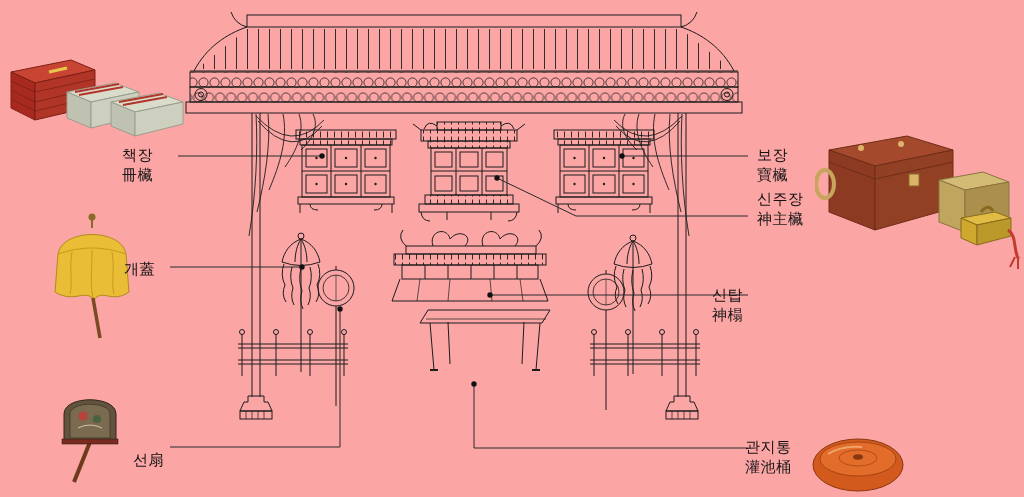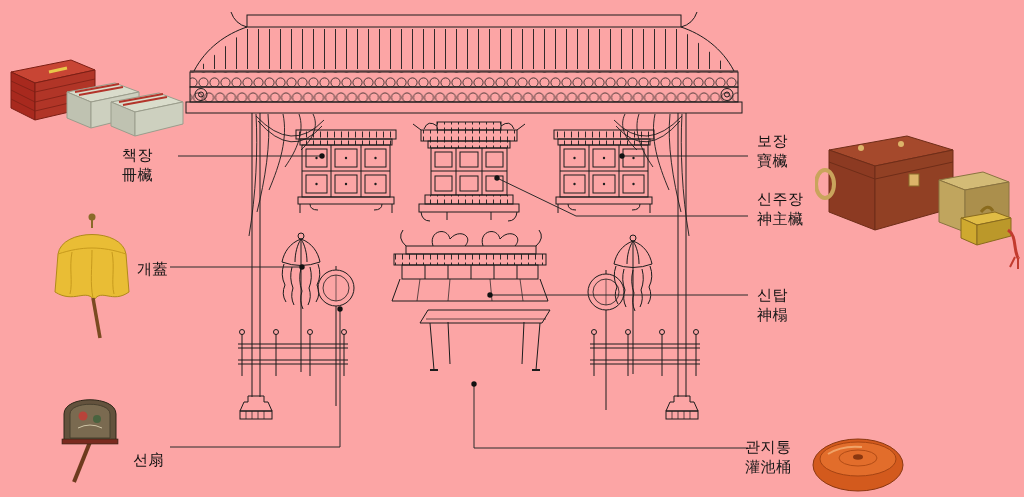--- a/index.html
+++ b/index.html
@@ -248,41 +248,41 @@
     <ellipse cx="50" cy="30" rx="19" ry="8" fill="none" stroke="#b24c16"></ellipse>
     <ellipse cx="50" cy="29" rx="5" ry="2.8" fill="#8a3710"></ellipse>
     <path d="M20,26 q14,-9 34,-7" stroke="#f0a368" fill="none" stroke-width="2"></path>
   </svg>
 
   <div class="label" style="left:122px;top:145px">
     <div class="ko">책장</div>
     <div class="hanja">冊欌</div>
   </div>
 
-  <div class="label" style="left:137px;top:259px">
+  <div class="label" style="left:124px;top:259px">
     <div class="ko">개蓋</div>
     <div class="hanja"></div>
   </div>
 
   <div class="label" style="left:133px;top:450px">
     <div class="ko">선扇</div>
     <div class="hanja"></div>
   </div>
 
-  <div class="label" style="left:757px;top:131px">
+  <div class="label" style="left:757px;top:145px">
     <div class="ko">보장</div>
     <div class="hanja">寶欌</div>
   </div>
 
   <div class="label" style="left:757px;top:189px">
     <div class="ko">신주장</div>
     <div class="hanja">神主欌</div>
   </div>
 
-  <div class="label" style="left:757px;top:285px">
+  <div class="label" style="left:712px;top:285px">
     <div class="ko">신탑</div>
     <div class="hanja">神榻</div>
   </div>
 
   <div class="label" style="left:745px;top:437px">
     <div class="ko">관지통</div>
     <div class="hanja">灌池桶</div>
   </div>
 
 </div>

